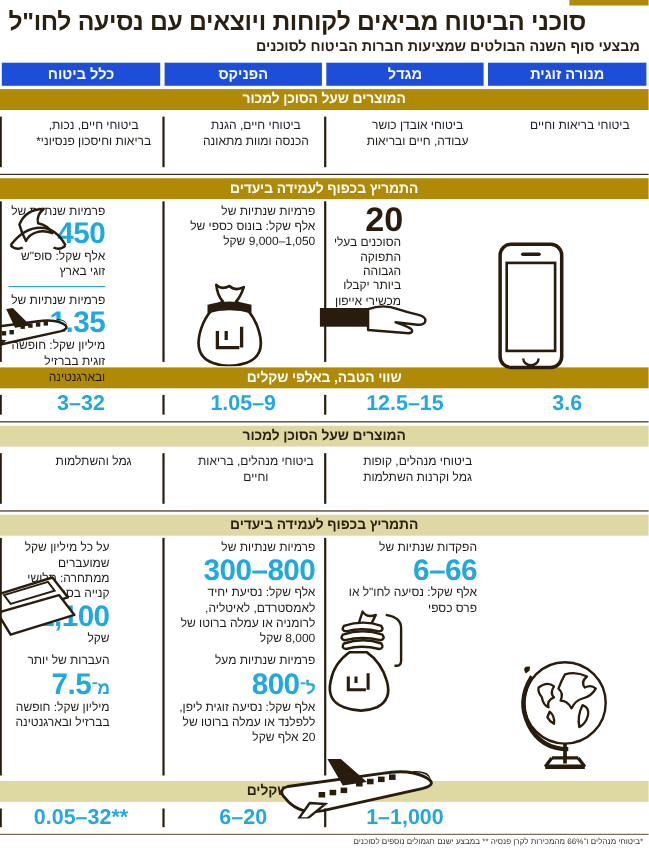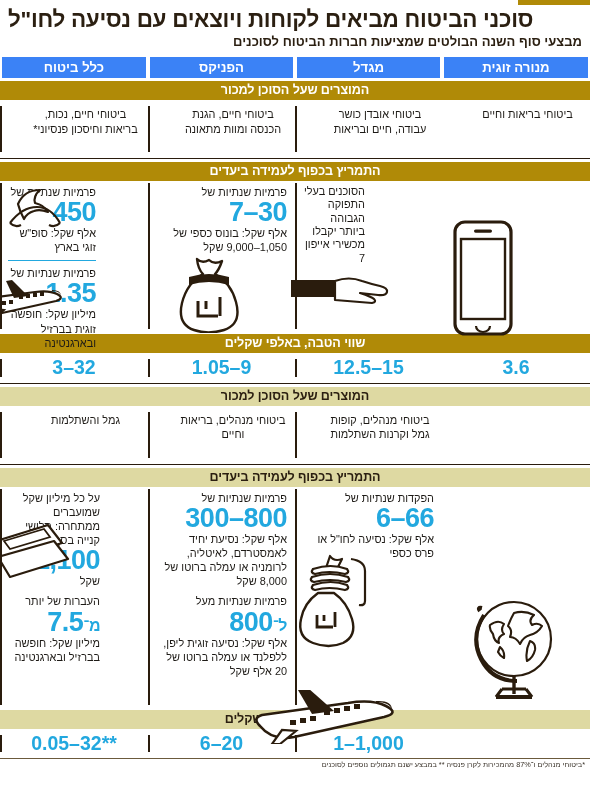--- a/index.html
+++ b/index.html
@@ -23,21 +23,21 @@
   }
   .subtitle{
     font-size:13px;font-weight:bold;color:#2b1f11;
     text-align:right;margin-top:3px;line-height:1.15;white-space:nowrap;
   }
   .col{box-sizing:border-box;}
   .c1{width:148px;} .c2{width:147px;} .c3{width:147px;} .c4{width:148px;}
 
   .tabrow{margin-top:7px;display:flex;flex-direction:row;width:590px;gap:0;}
   .tab{
-    background:#3b82f6;color:#ffffff;
+    background:#1d4ed8;color:#ffffff;
     height:21px;line-height:21px;text-align:center;
     font-size:13.2px;font-weight:bold;
     box-sizing:border-box;
     margin:0 2px;
   }
   .tabwrap{box-sizing:border-box;}
 
   
   .band{
     height:19px;line-height:19px;
@@ -146,32 +146,32 @@
       <svg width="62" height="118" viewBox="0 0 62 118" style="position:absolute;left:10px;bottom:-6px;">
         <rect x="3" y="3" width="56" height="112" rx="10" ry="10" fill="#fff" stroke="#2a1c0d" stroke-width="3.2"></rect>
         <rect x="9" y="20" width="44" height="80" fill="#fff" stroke="#2a1c0d" stroke-width="2.4"></rect>
         <rect x="22" y="10.5" width="18" height="3.2" rx="1.6" fill="#2a1c0d"></rect>
         <path d="M24 107 a7 6 0 0 0 14 0" fill="none" stroke="#2a1c0d" stroke-width="2.2"></path>
       </svg>
     </div>
 
     <div class="icell c2">
       <div class="itxt" style="width:64px;margin-right:auto;margin-left:0;">
+        <div class="num20">20</div>
         <div class="narrowtxt">הסוכנים בעלי התפוקה הגבוהה ביותר יקבלו מכשירי אייפון 7</div>
       </div>
       <svg width="98" height="40" viewBox="0 0 98 40" style="position:absolute;left:-4px;bottom:22px;">
         <rect x="0" y="11" width="46" height="17" fill="#2a1c0d"></rect>
         <path d="M44 12 q14 -5 27 0 q9 3 18 5 q8 2 7 6 q-1 4 -9 3 l-18 -2 q12 4 14 6 q3 3 -2 4 l-37 -3 z" fill="#fff" stroke="#2a1c0d" stroke-width="2.2" stroke-linejoin="round"></path>
       </svg>
     </div>
 
     <div class="icell c3">
       <div class="itxt">
         <div class="lbl">פרמיות שנתיות של</div>
-        <div class="big">30–7</div>
         <div class="unit">אלף שקל: בונוס כספי של 1,050–9,000 שקל</div>
       </div>
       <svg width="80" height="78" viewBox="0 0 80 78" style="position:absolute;left:22px;bottom:-2px;">
         <path d="M27 4 q5 5 12 1 q5 5 13 1 q-3 9 -7 13 q16 9 21 28 q6 22 -12 28 q-16 5 -30 0 q-17 -6 -12 -27 q5 -20 21 -29 q-5 -5 -6 -15 z" fill="#fff" stroke="#2a1c0d" stroke-width="2.4" stroke-linejoin="round"></path>
         <path d="M19 22 q20 -6 40 0 l0 8 q-20 -6 -40 0 z" fill="#2a1c0d"></path>
         <g fill="none" stroke="#2a1c0d" stroke-width="3">
           <path d="M28 46 l0 15 l20 0"></path>
           <path d="M36 46 l0 8"></path>
           <path d="M50 42 l0 19"></path>
         </g>
@@ -318,15 +318,15 @@
 
   <div class="band tan">שווי הטבה, באלפי שקלים</div>
 
   <div class="datarow values" style="border-bottom:none;">
     <div class="cell c1"></div>
     <div class="cell c2">1,000–1</div>
     <div class="cell c3">20–6</div>
     <div class="cell c4">**32–0.05</div>
   </div>
 
-  <div class="foot">*ביטוחי מנהלים ו־87% מהמכירות לקרן פנסיה ** במבצע ישנם תגמולים נוספים לסוכנים</div>
+  <div class="foot">*ביטוחי מנהלים ו־66% מהמכירות לקרן פנסיה ** במבצע ישנם תגמולים נוספים לסוכנים</div>
 
 </div>
 
 </body></html>

